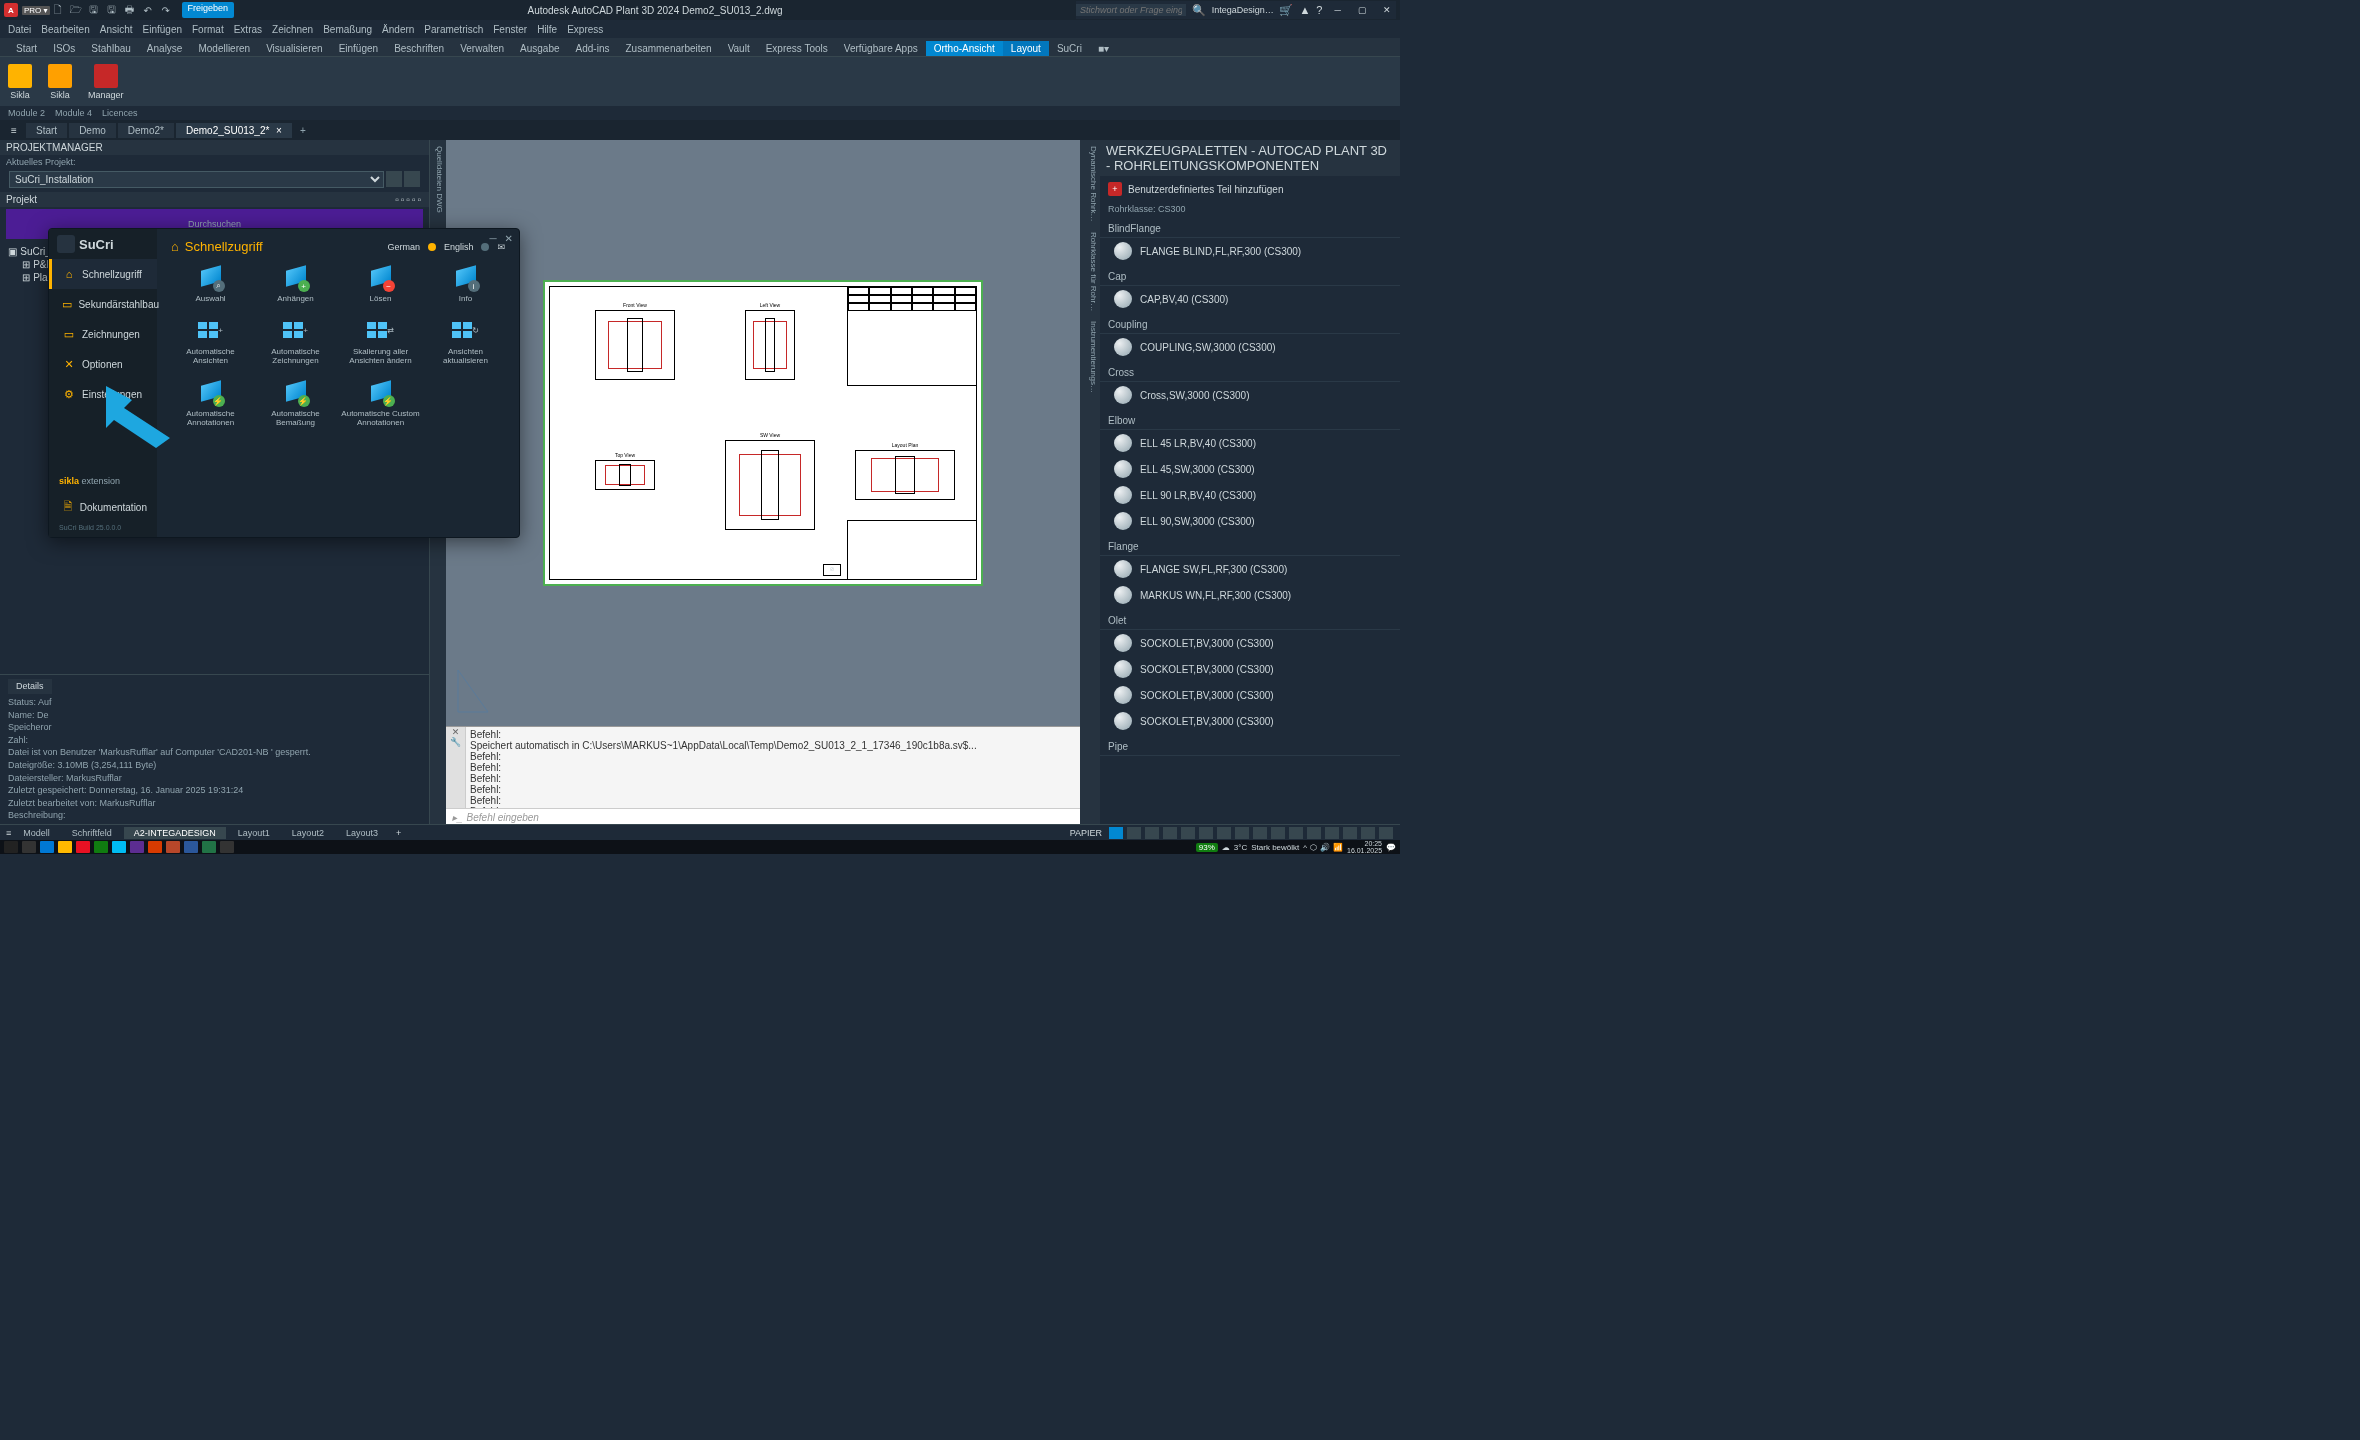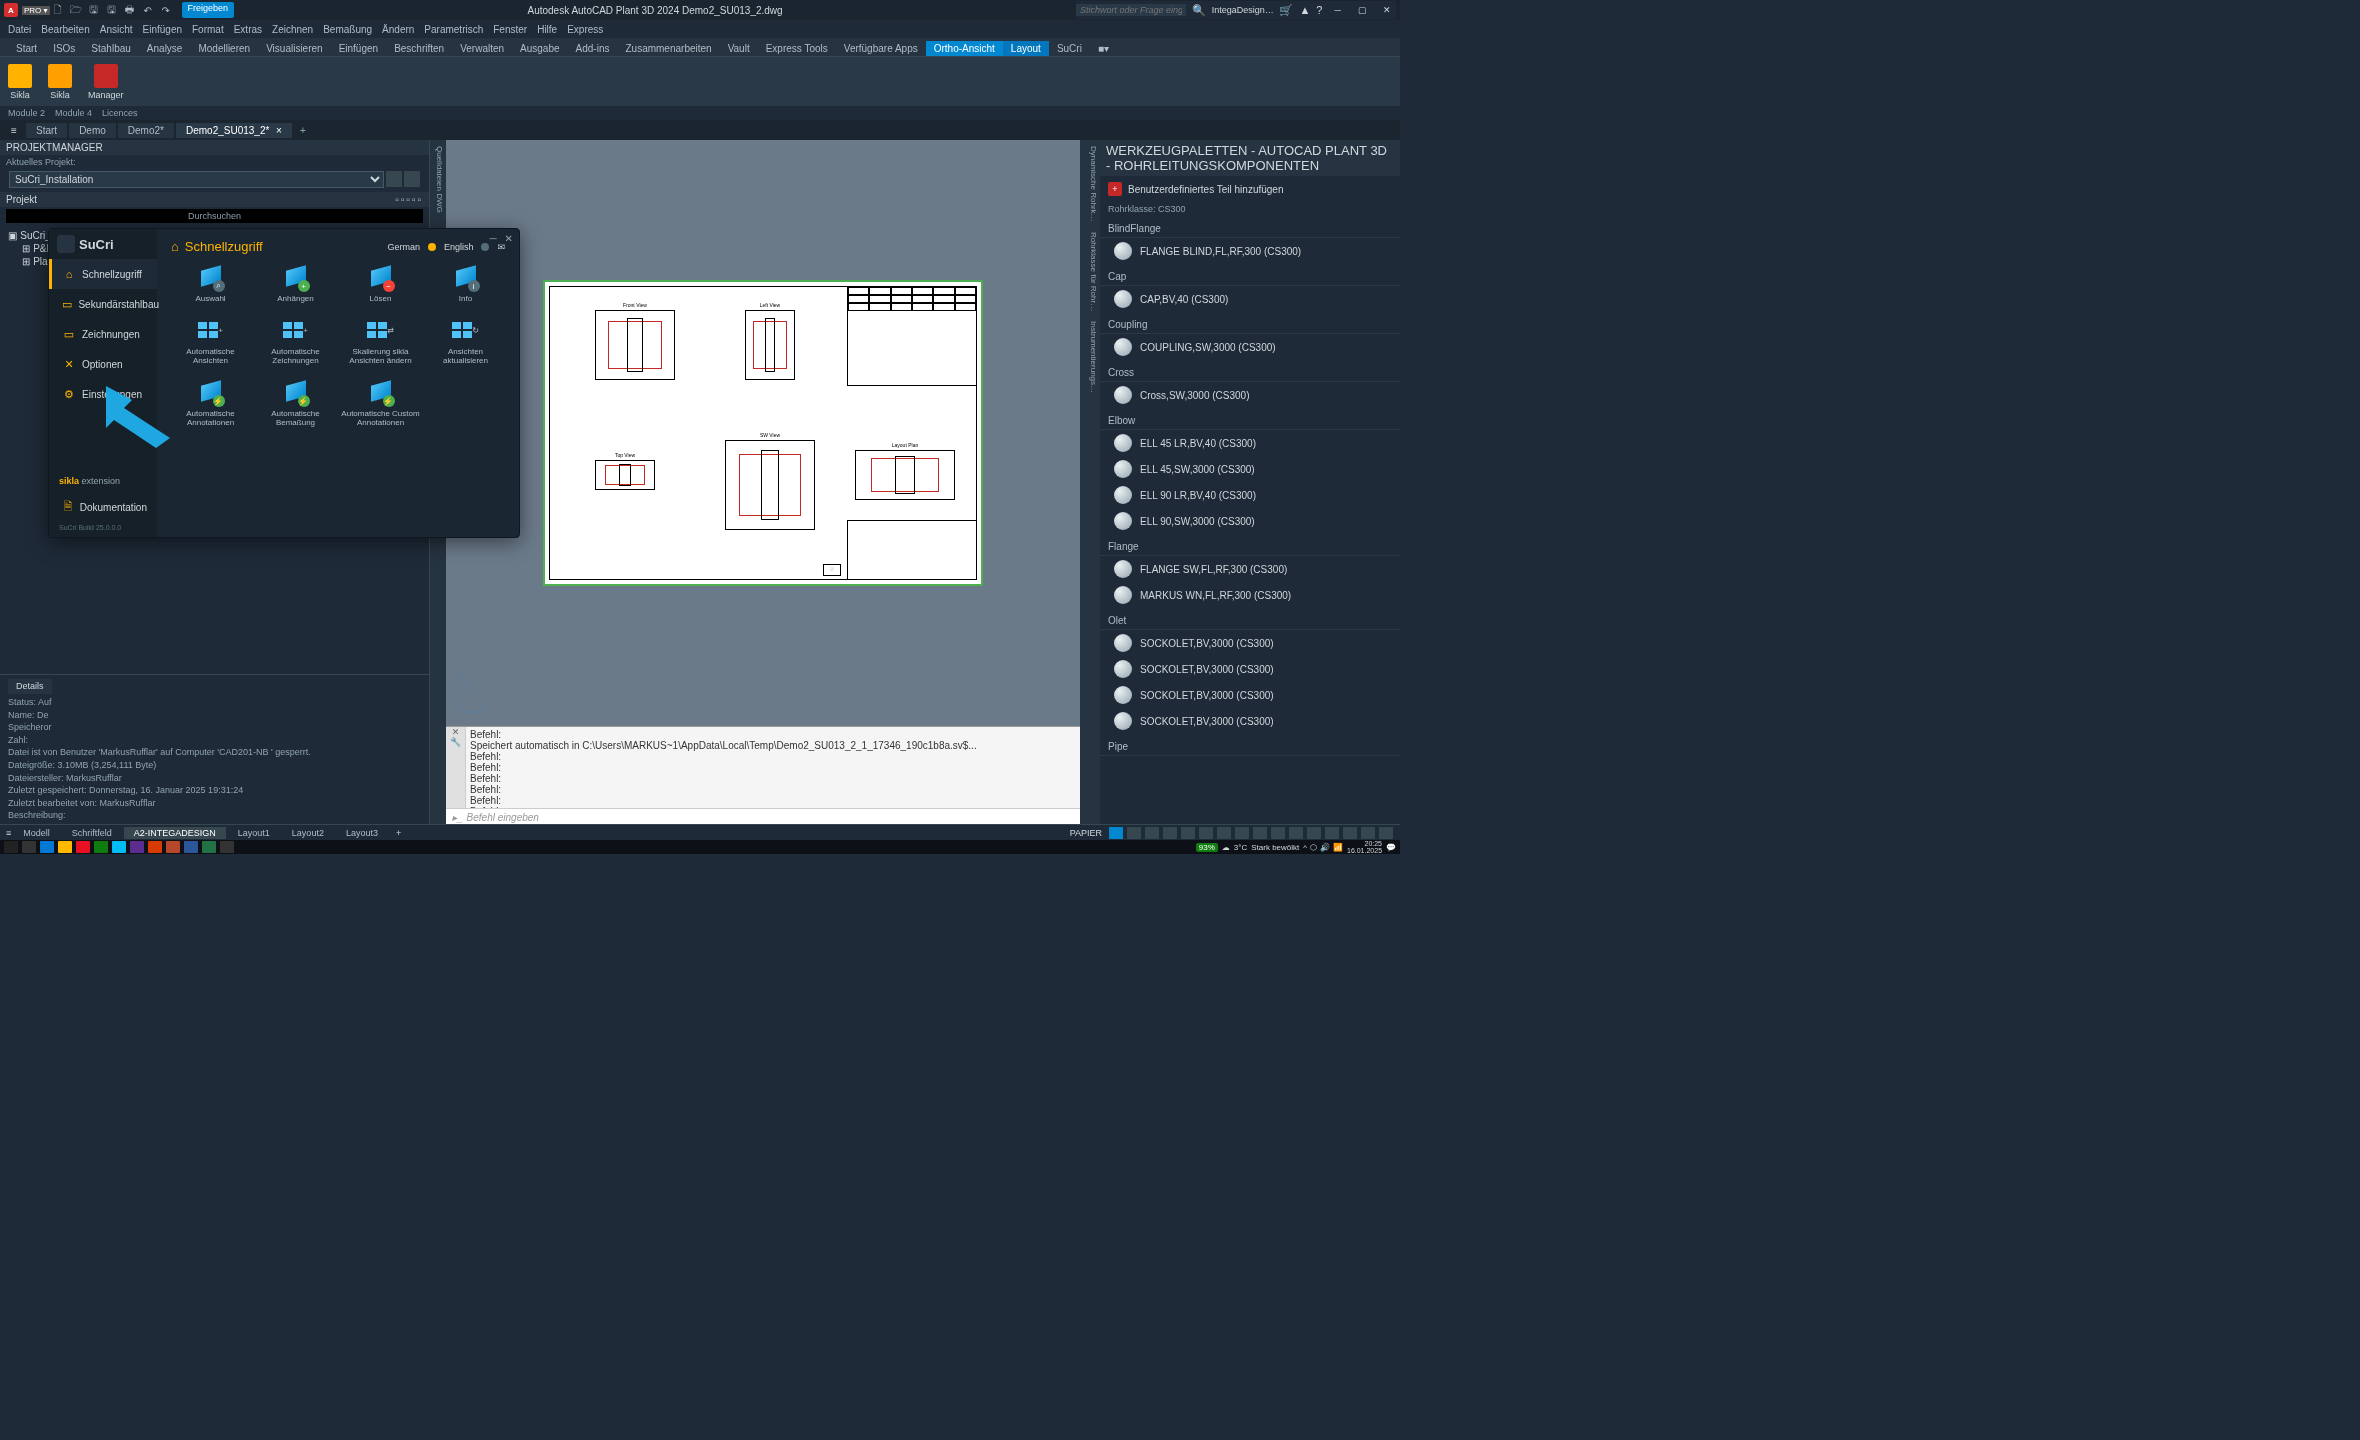--- a/index.html
+++ b/index.html
@@ -47,21 +47,21 @@
 .main { position:absolute; top:140px; bottom:28px; left:0; right:0; display:flex; }
 
 
 .left { width:430px; background:#1e2a38; border-right:1px solid #37474f; display:flex; flex-direction:column; position:relative; }
 .pm-title { background:#263340; padding:2px 6px; font-size:10px; color:#cfd8dc; }
 .pm-sub { padding:2px 6px; font-size:9px; color:#90a4ae; }
 .pm-combo { margin:2px 9px; display:flex; }
 .pm-combo select { flex:1; background:#2a3947; border:1px solid #455a64; color:#cfd8dc; font-size:10px; padding:1px; }
 .pm-combo .ico { width:16px; height:16px; margin-left:2px; background:#37474f; }
 .pm-proj { background:#263340; padding:2px 6px; font-size:10px; margin-top:2px; display:flex; justify-content:space-between; }
-.pm-search { margin:2px 6px; background:#000000; padding:2px; text-align:center; font-size:9px; color:#90a4ae; }
+.pm-search { margin:2px 6px; background:#4c1d95; padding:10px; text-align:center; font-size:9px; color:#90a4ae; }
 .pm-tree { padding:4px 8px; font-size:10px; color:#cfd8dc; }
 .pm-tree .node { padding:1px 0; }
 .pm-tree .indent1 { padding-left:14px; }
 
 
 .details { position:absolute; bottom:0; left:0; right:0; background:#1e2a38; padding:4px 8px; font-size:9px; color:#90a4ae; line-height:1.4; border-top:1px solid #37474f; }
 .details .dt-tab { background:#263340; display:inline-block; padding:1px 8px; color:#cfd8dc; margin-bottom:2px; }
 
 
 .sucri { position:absolute; left:48px; top:228px; width:472px; height:310px; background:#1a2632; border:1px solid #0d1720; border-radius:4px; box-shadow:0 4px 20px rgba(0,0,0,0.5); display:flex; z-index:100; }
@@ -573,21 +573,21 @@
         <div class="sucri-tool">
           <div class="ti2">
             <div class="grid4">
               <div></div>
               <div></div>
               <div></div>
               <div></div>
             </div>
             <div class="badge scale">⇄</div>
           </div>
-          <div>Skalierung sikla Ansichten ändern</div>
+          <div>Skalierung aller Ansichten ändern</div>
         </div>
         <div class="sucri-tool">
           <div class="ti2">
             <div class="grid4">
               <div></div>
               <div></div>
               <div></div>
               <div></div>
             </div>
             <div class="badge refresh">↻</div>

